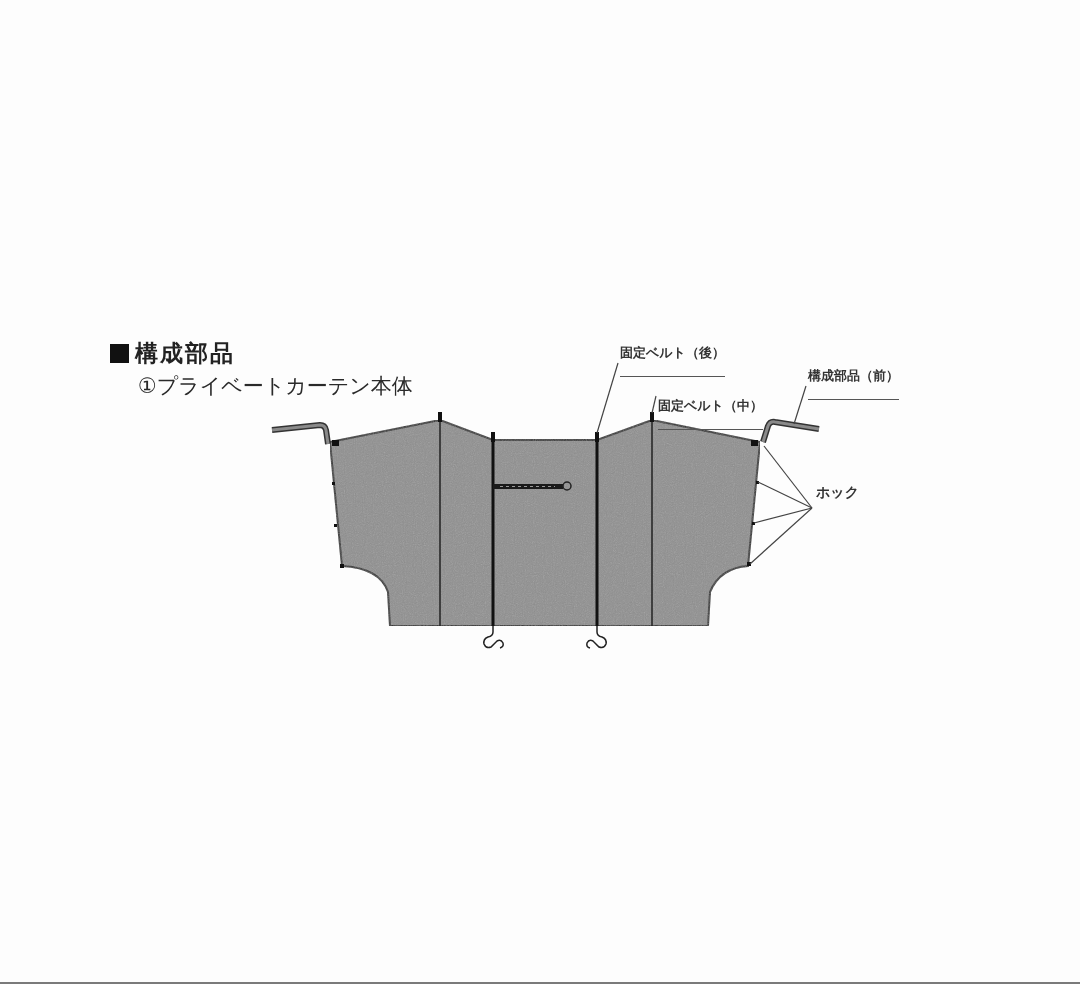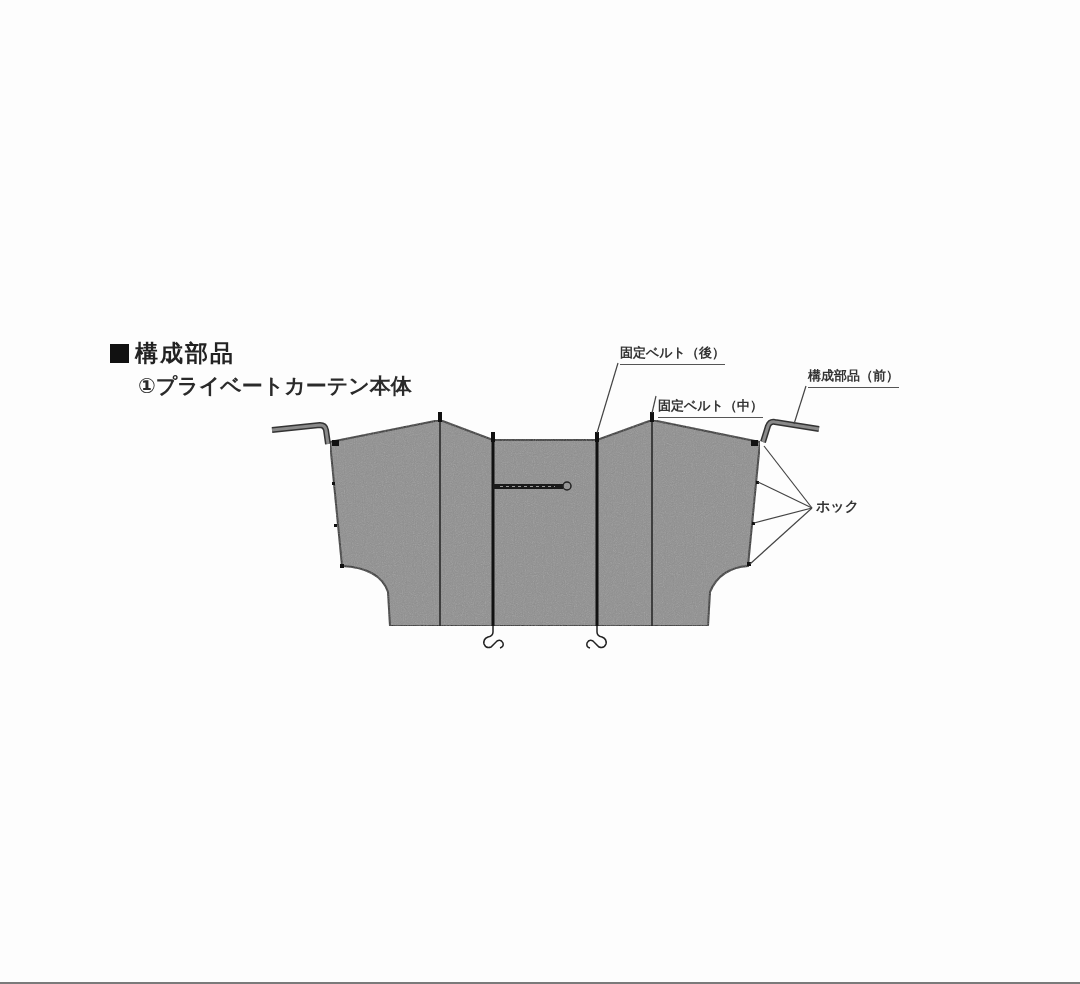--- a/index.html
+++ b/index.html
@@ -10,30 +10,30 @@
   }
   .heading {
     position: absolute; left: 110px; top: 338px;
     font-size: 23px; font-weight: bold; color: #222; letter-spacing: 2px;
     white-space: nowrap;
     text-align: right;
   }
   .heading .sq { display: inline-block; width: 19px; height: 19px; background: #111; margin-right: 6px; vertical-align: -2px; }
   .subheading {
     position: absolute; left: 138px; top: 372px;
-    font-size: 21px; font-weight: bold; color: #2a2a2a; white-space: nowrap;
+    font-size: 21px; font-weight: normal; color: #2a2a2a; white-space: nowrap;
   }
   .label {
     position: absolute; font-size: 13px; font-weight: bold; color: #333;
-    white-space: nowrap; padding-bottom: 2px; border-bottom: 1.5px solid #555;
+    white-space: nowrap; padding-bottom: 14px; border-bottom: 1.5px solid #555;
   }
   .lbl-rear { left: 620px; top: 344px; }
   .lbl-mid { left: 658px; top: 397px; }
   .lbl-front { left: 808px; top: 367px; }
-  .lbl-hook { left: 816px; top: 498px; font-size: 14px; border-bottom: none; }
+  .lbl-hook { left: 816px; top: 484px; font-size: 14px; border-bottom: none; }
   svg.diagram { position: absolute; left: 0; top: 0; }
   .bottom-rule { position: absolute; left: 0; bottom: 0; width: 1080px; height: 2px; background: #7a7a7a; }
 </style>
 </head>
 <body>
 
 <div class="heading">
   <span class="sq"></span><span>構成部品</span>
 </div>
 

